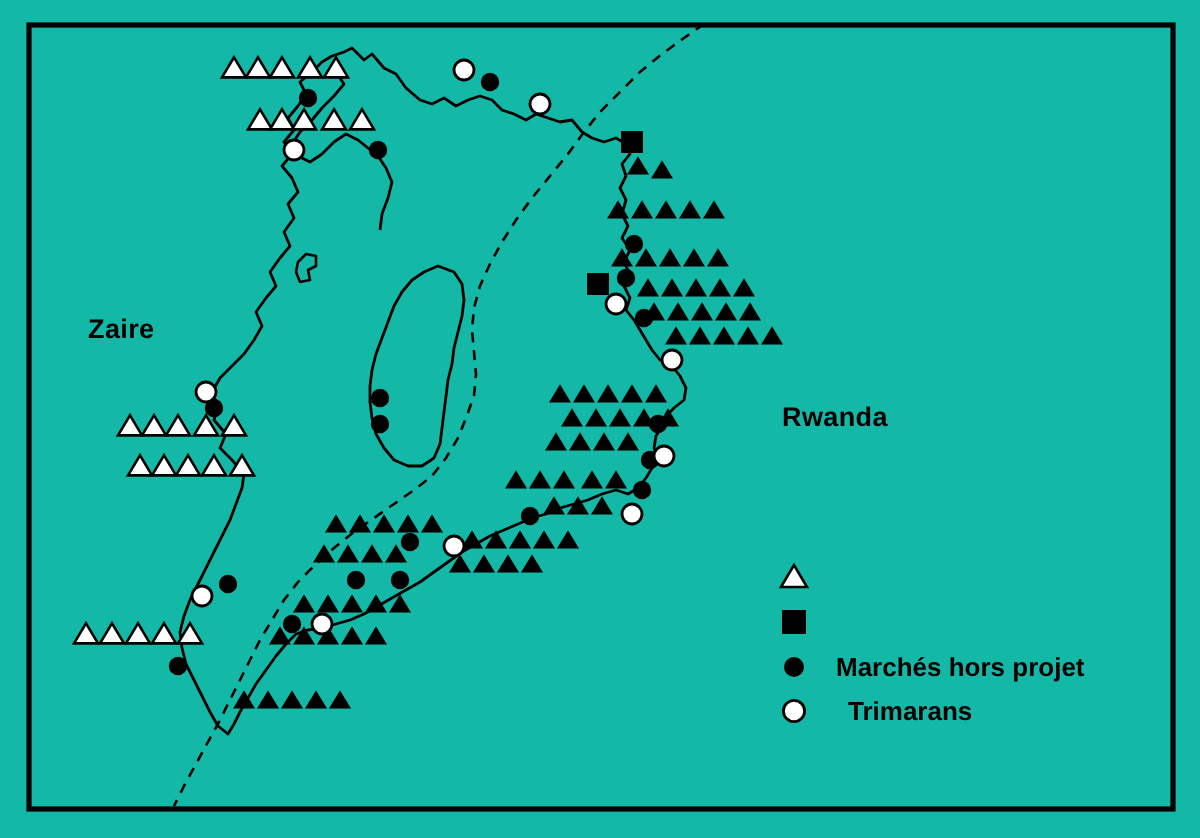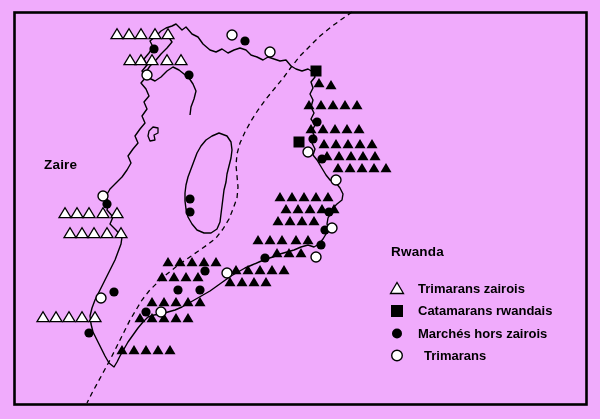--- a/index.html
+++ b/index.html
@@ -1,33 +1,33 @@
 <!DOCTYPE html>
 <html><head>
 <meta charset="utf-8">
 <style>
   html,body{margin:0;padding:0;background:#ffffff;}
   .page{
     position:relative;
     width:600px;height:419px;
-    background:#f0abfc;
+    background:#14b8a6;
     font-family:"Liberation Sans", sans-serif;
     overflow:hidden;
   }
   #map-svg{position:absolute;left:0;top:0;}
   .region-label{
     position:absolute;
     font-weight:700;
     font-size:13.5px;
     color:#000;
     letter-spacing:.2px;
     white-space:nowrap;
   }
   #zaire-label{left:44px;top:157px;}
-  #rwanda-label{left:391px;top:201px;margin-top:43px;}
+  #rwanda-label{left:391px;top:201px;}
   .legend{
     position:absolute;
     left:384px;top:277px;
   }
   .legend-row{
     display:flex;
     align-items:center;
     height:22.5px;
   }
   .legend-sym{
@@ -254,37 +254,35 @@
   <div class="region-label" id="zaire-label">Zaire</div>
   <div class="region-label" id="rwanda-label">Rwanda</div>
 
   <div class="legend" id="legend">
       <div class="legend-row">
         <span class="legend-sym">
           <svg width="18" height="15" viewBox="0 0 18 15">
             <polygon points="2.5,12.5 15.5,12.5 9,1.5" fill="#ffffff" stroke="#000000" stroke-width="1.3"></polygon>
           </svg>
         </span>
-        <span class="legend-label">Trimarans zairois</span>
       </div>
       <div class="legend-row">
         <span class="legend-sym">
           <svg width="18" height="15" viewBox="0 0 18 15">
             <rect x="3" y="2" width="12" height="12" fill="#000000"></rect>
           </svg>
         </span>
-        <span class="legend-label">Catamarans rwandais</span>
       </div>
       <div class="legend-row">
         <span class="legend-sym">
           <svg width="18" height="15" viewBox="0 0 18 15">
             <circle cx="9" cy="7.5" r="5" fill="#000000"></circle>
           </svg>
         </span>
-        <span class="legend-label">Marchés hors zairois</span>
+        <span class="legend-label">Marchés hors projet</span>
       </div>
       <div class="legend-row">
         <span class="legend-sym">
           <svg width="18" height="15" viewBox="0 0 18 15">
             <circle cx="9" cy="7.5" r="5.3" fill="#ffffff" stroke="#000000" stroke-width="1.4"></circle>
           </svg>
         </span>
         <span class="legend-label">Trimarans</span>
       </div>
     </div>

